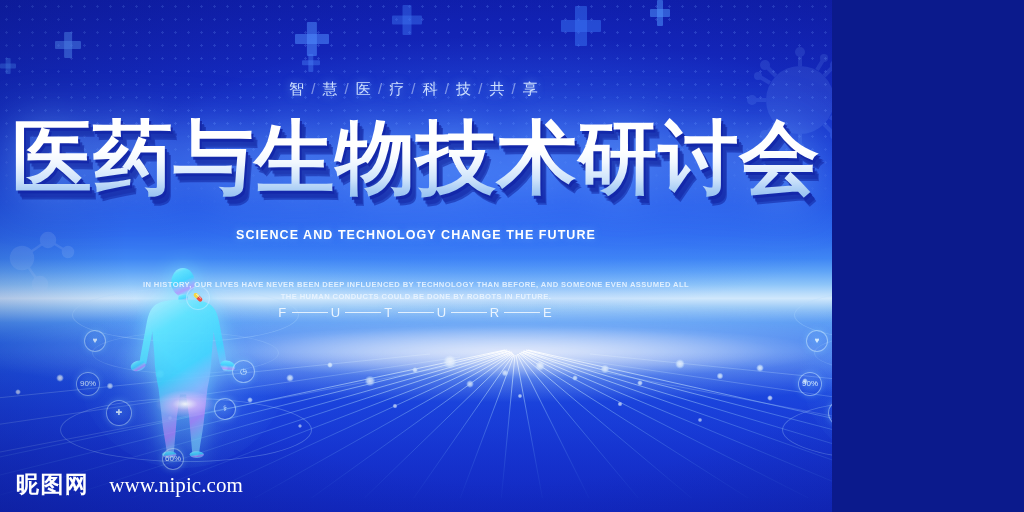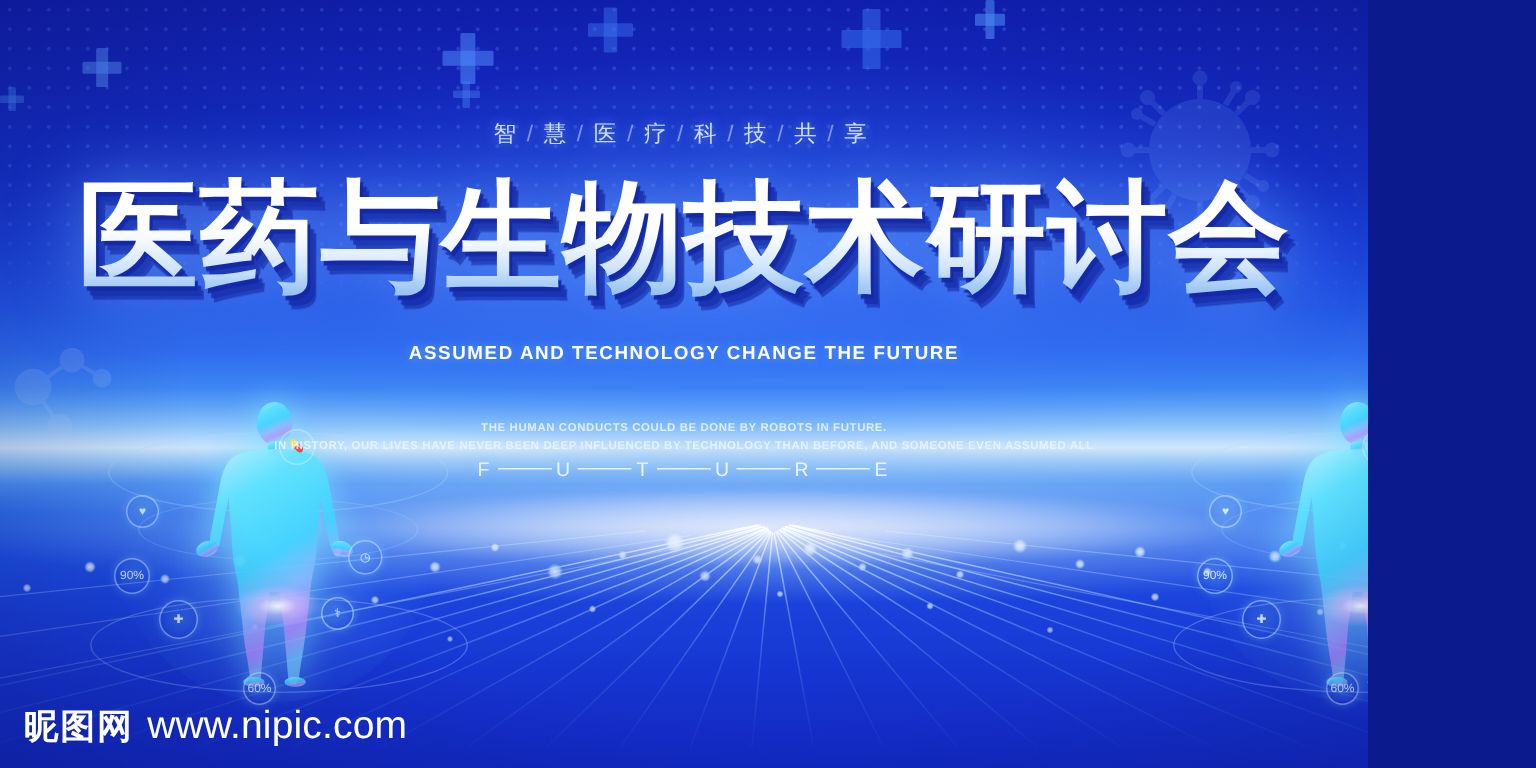--- a/index.html
+++ b/index.html
@@ -2,21 +2,21 @@
 <html><head>
 <meta charset="utf-8">
 <style>
   html,body{margin:0;padding:0;background:#0b1a8c;}
   body{
     font-family:"Liberation Sans","DejaVu Sans",sans-serif;
     -webkit-font-smoothing:antialiased;
   }
   #poster{
     position:relative;
-    width:912px;height:512px;
+    width:832px;height:512px;
     overflow:hidden;
     background:#1a2fd0;
   }
 
   
   .layer{position:absolute;inset:0;pointer-events:none;}
 
   
   .bg-base{
     background:
@@ -169,26 +169,26 @@
     color:#eaf4ff;font-size:13px;letter-spacing:.18em;font-weight:400;
     text-shadow:0 0 8px rgba(140,200,255,.7);
     display:flex;align-items:center;justify-content:center;gap:0;
   }
   .future .ch{display:inline-block;width:17px;text-align:center;}
   .future .dash{display:inline-block;width:36px;height:1px;background:rgba(235,245,255,.9);}
 
   
   .footer-mark{
     position:absolute;left:16px;bottom:12px;
-    display:flex;align-items:baseline;gap:9px;
+    display:flex;align-items:baseline;gap:20px;
     color:#ffffff;
   }
   .footer-mark .cn{font-size:23px;font-weight:700;letter-spacing:.06em;}
-  .footer-mark .url{font-size:26px;font-weight:400;letter-spacing:.004em;
-    font-family:Liberation Sans, sans-serif;}
+  .footer-mark .url{font-size:21px;font-weight:400;letter-spacing:.004em;
+    font-family:Liberation Serif, serif;}
   .id-chip{
     position:absolute;right:0;bottom:10px;
     background:rgba(7,12,70,.82);
     color:#e8eeff;
     font-size:12.5px;
     padding:5px 12px 6px 12px;
     letter-spacing:.01em;
     font-family:"DejaVu Sans",sans-serif;
   }
 </style>
@@ -480,25 +480,25 @@
 
   <div class="layer bg-vignette"></div>
 
   <div class="kicker">
     <span>智</span><span class="sep">/</span><span>慧</span><span class="sep">/</span><span>医</span><span class="sep">/</span><span>疗</span><span class="sep">/</span><span>科</span><span class="sep">/</span><span>技</span><span class="sep">/</span><span>共</span><span class="sep">/</span><span>享</span>
   </div>
 
   <div class="title-shadow">医药与生物技术研讨会</div>
   <div class="title">医药与生物技术研讨会</div>
 
-  <div class="eng-tag">ASSUMED AND TECHNOLOGY CHANGE THE FUTURE</div>
+  <div class="eng-tag">SCIENCE AND TECHNOLOGY CHANGE THE FUTURE</div>
 
   <div class="para">
+    <div>IN HISTORY, OUR LIVES HAVE NEVER BEEN DEEP INFLUENCED BY TECHNOLOGY THAN BEFORE, AND SOMEONE EVEN ASSUMED ALL</div>
     <div>THE HUMAN CONDUCTS COULD BE DONE BY ROBOTS IN FUTURE.</div>
-    <div>IN HISTORY, OUR LIVES HAVE NEVER BEEN DEEP INFLUENCED BY TECHNOLOGY THAN BEFORE, AND SOMEONE EVEN ASSUMED ALL</div>
   </div>
 
   <div class="future">
     <span class="ch">F</span>
     <span class="dash"></span>
     <span class="ch">U</span>
     <span class="dash"></span>
     <span class="ch">T</span>
     <span class="dash"></span>
     <span class="ch">U</span>

